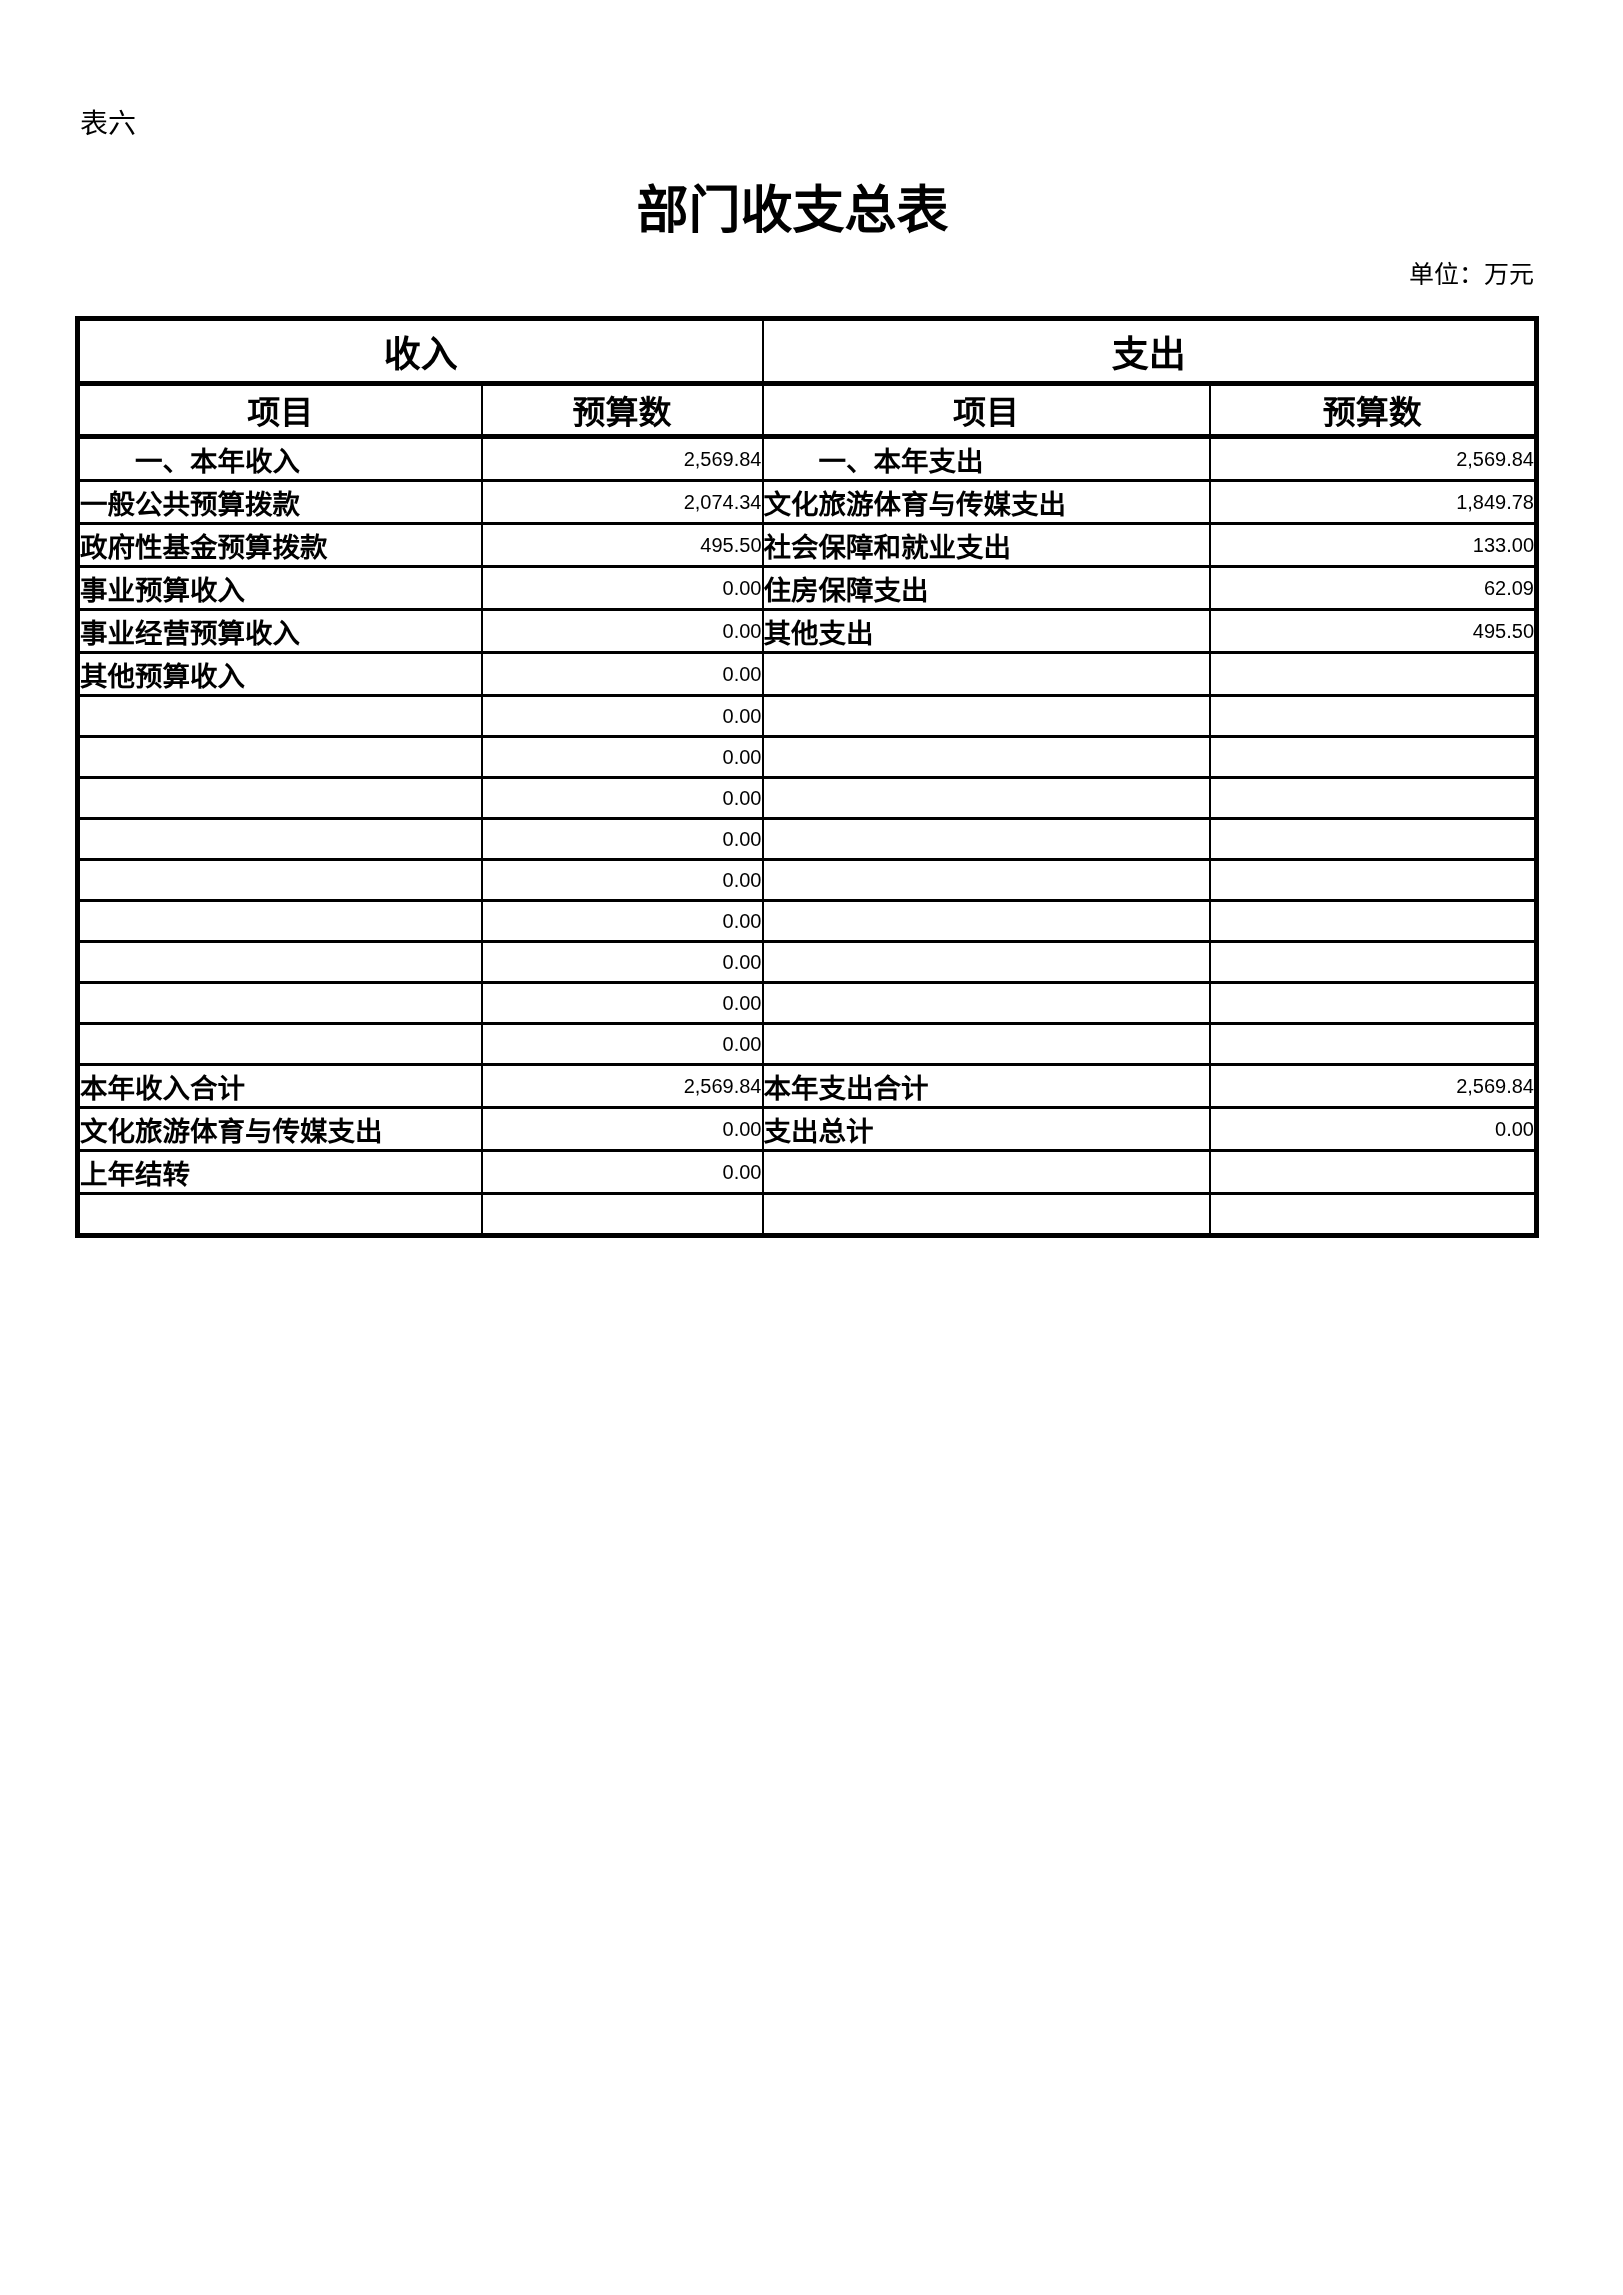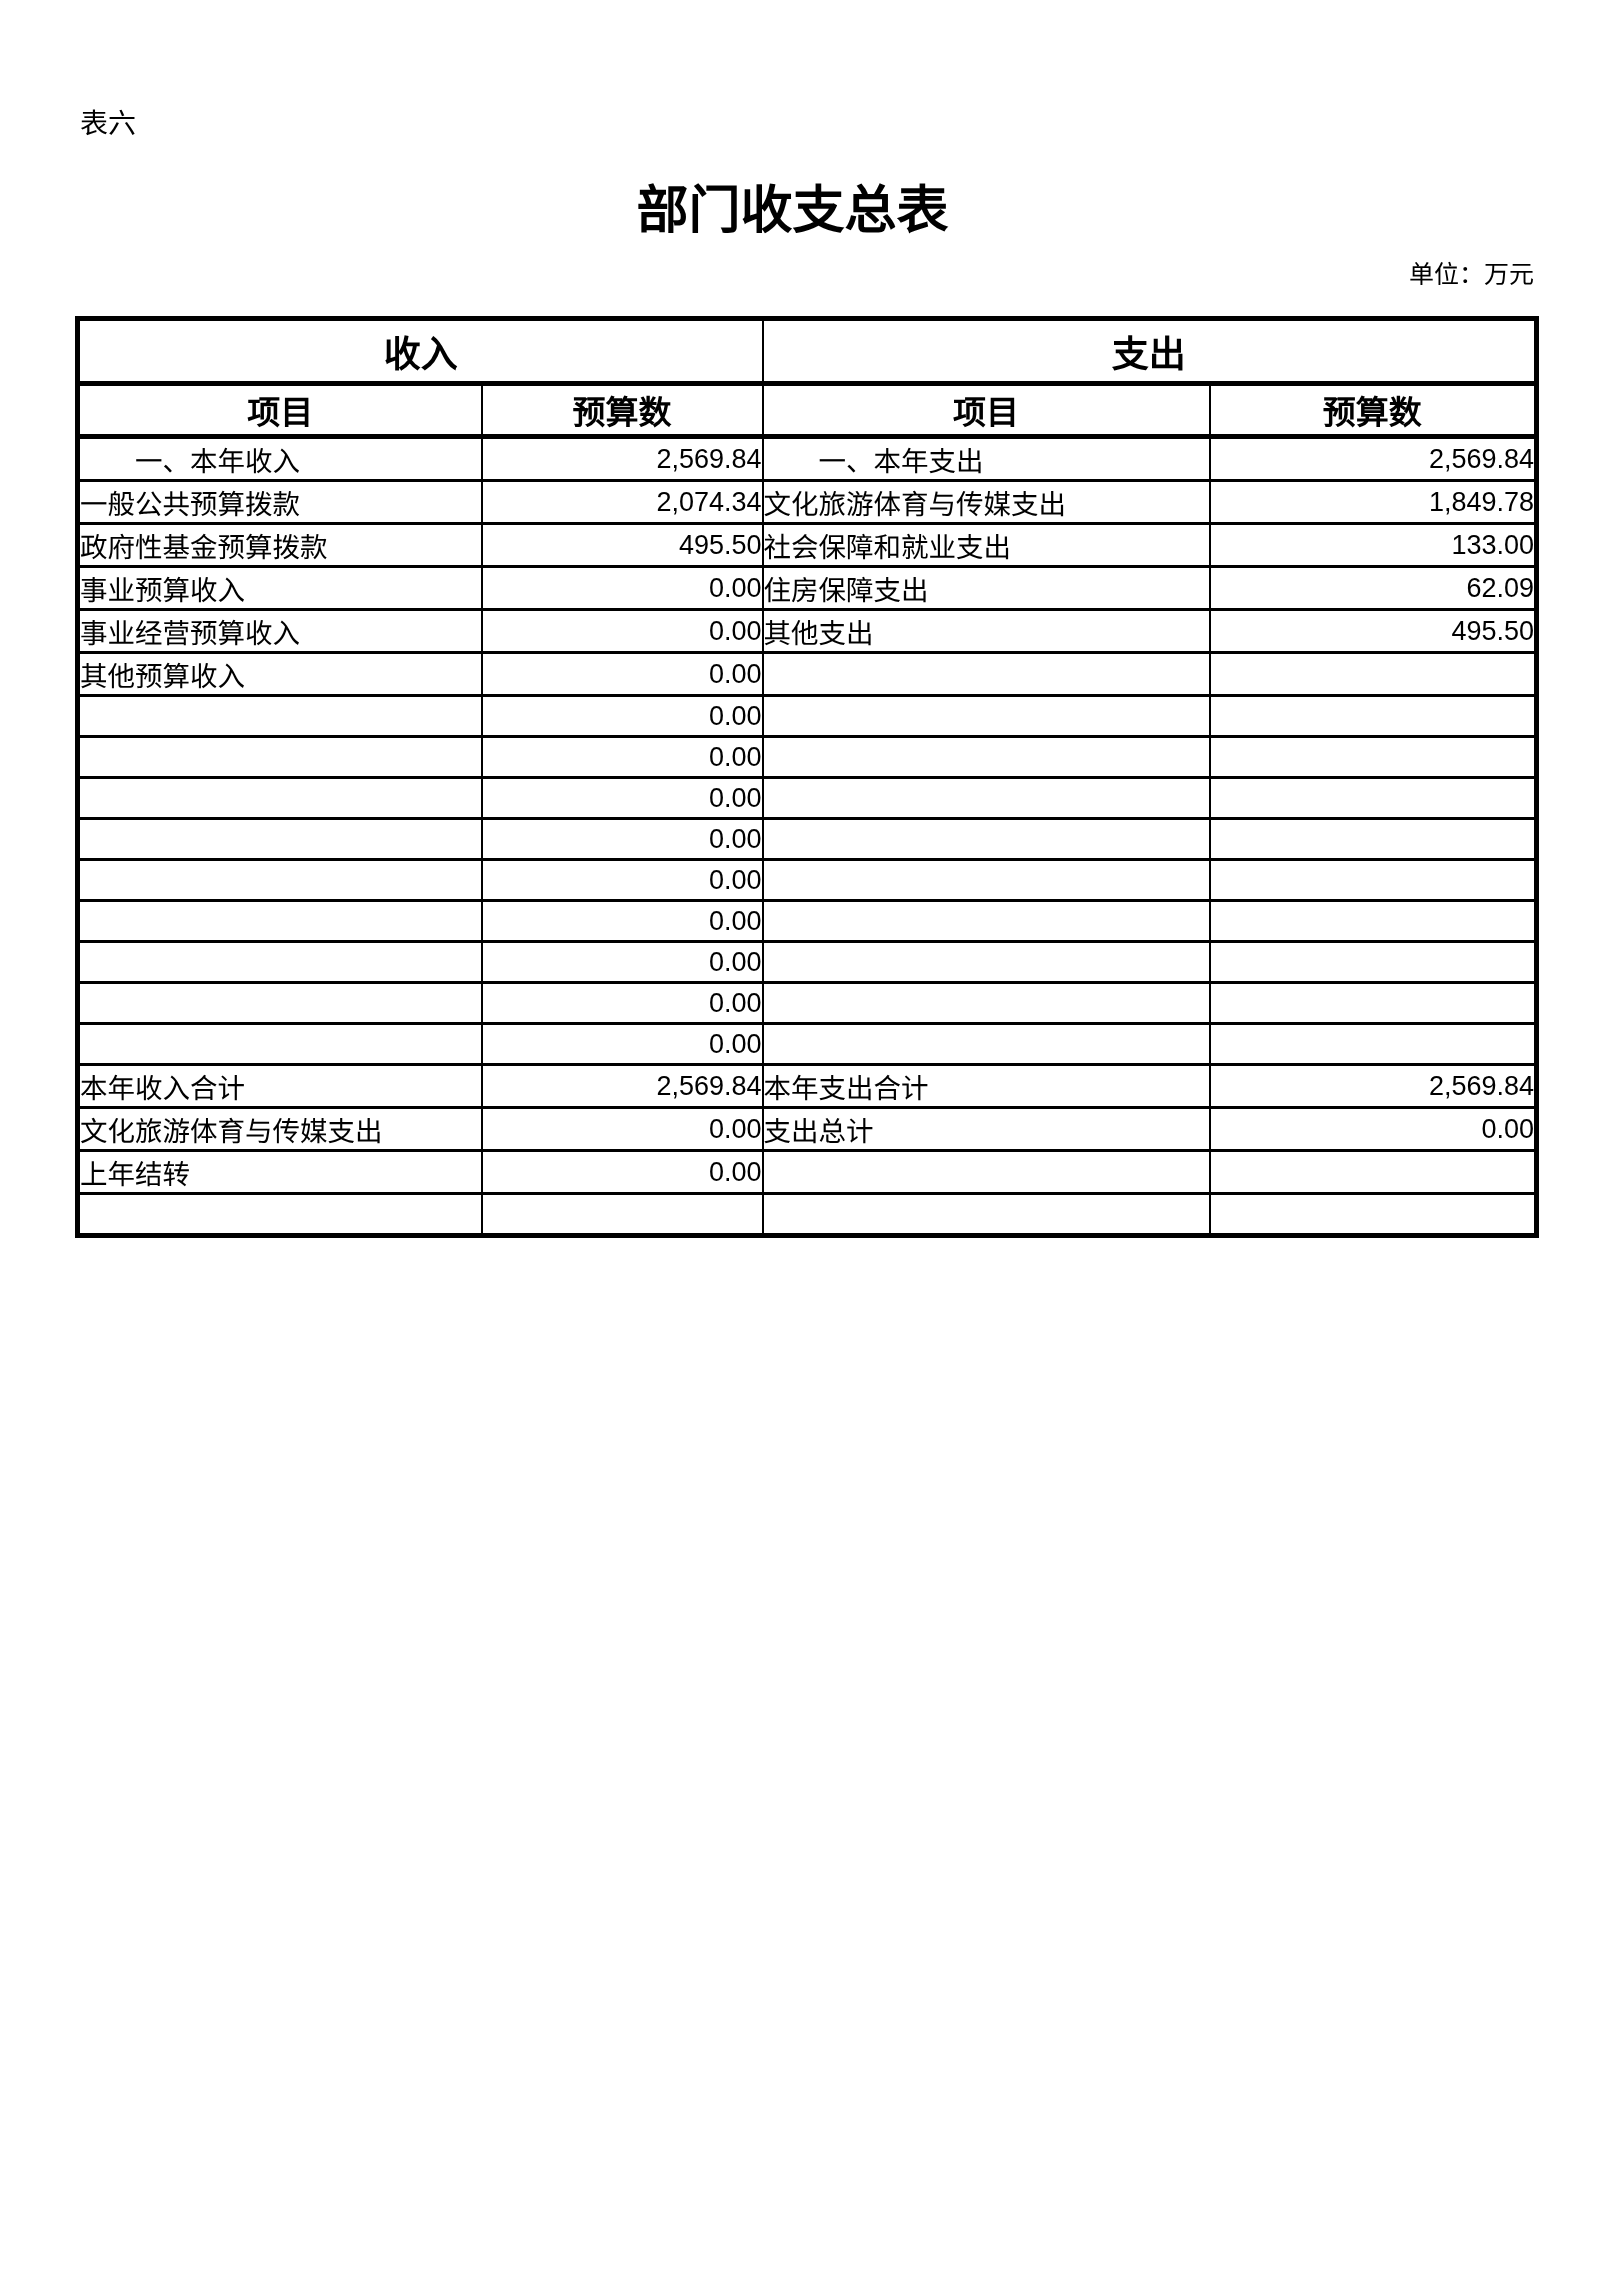--- a/index.html
+++ b/index.html
@@ -68,26 +68,27 @@
     font-weight: bold;
     border-bottom-width: 5.2px;
   }
   tbody td { height: 38px; }
   td.lbl {
     text-align: left;
     padding-left: 6.5px;
     font-family: "Liberation Serif", serif;
     font-size: 27.5px;
     white-space: pre;
+    font-weight: bold;
   }
   td.num {
     text-align: right;
     padding-right: 7.9px;
     font-family: "Liberation Sans", sans-serif;
-    font-size: 27px;
+    font-size: 20px;
   }
 </style>
 </head>
 <body>
 
 <div class="page">
 
   <div class="table-tag">表六</div>
 
   <div class="doc-title">部门收支总表</div>

